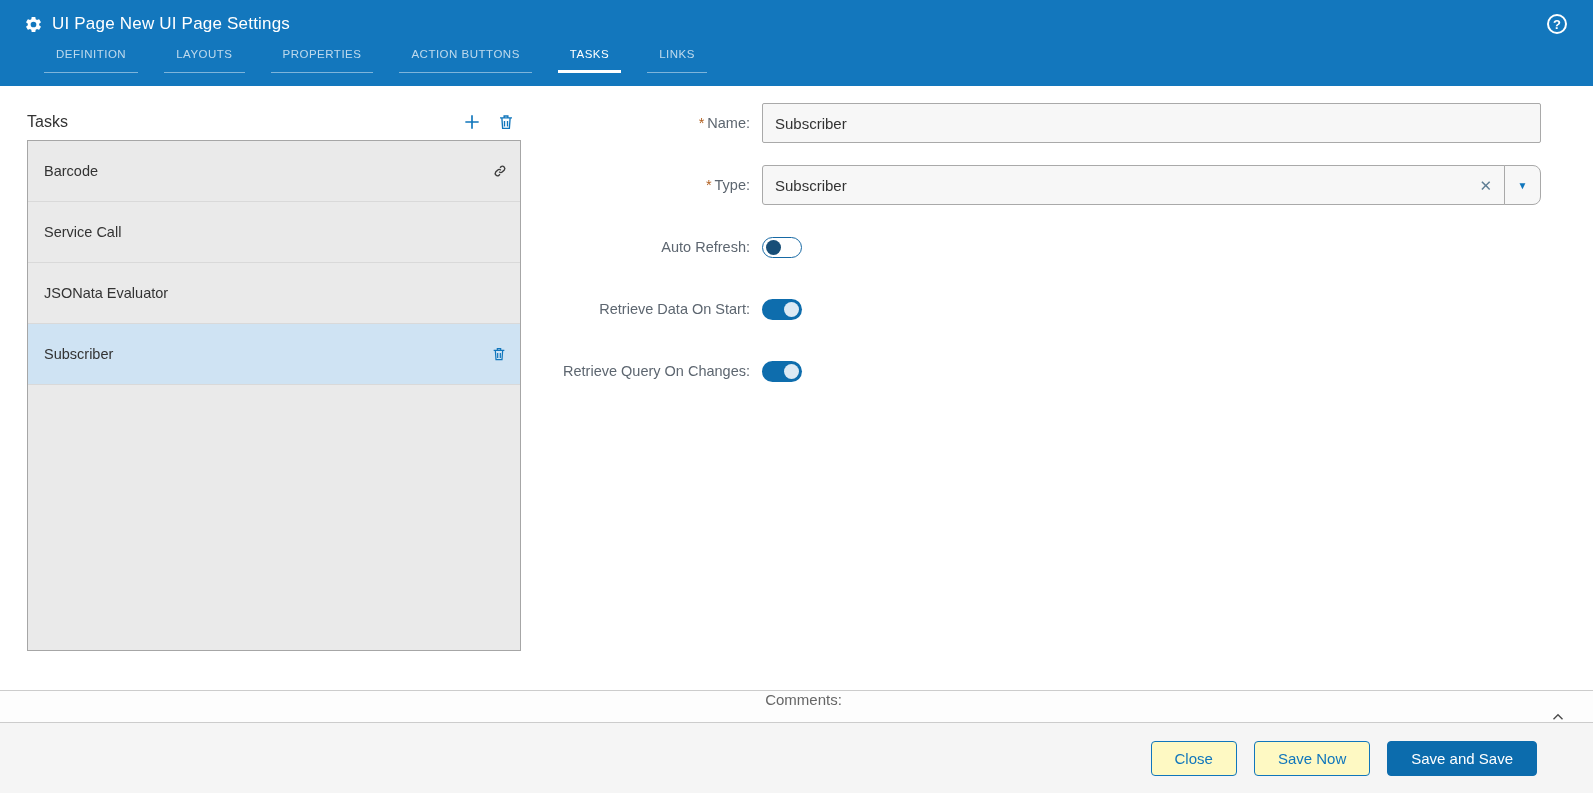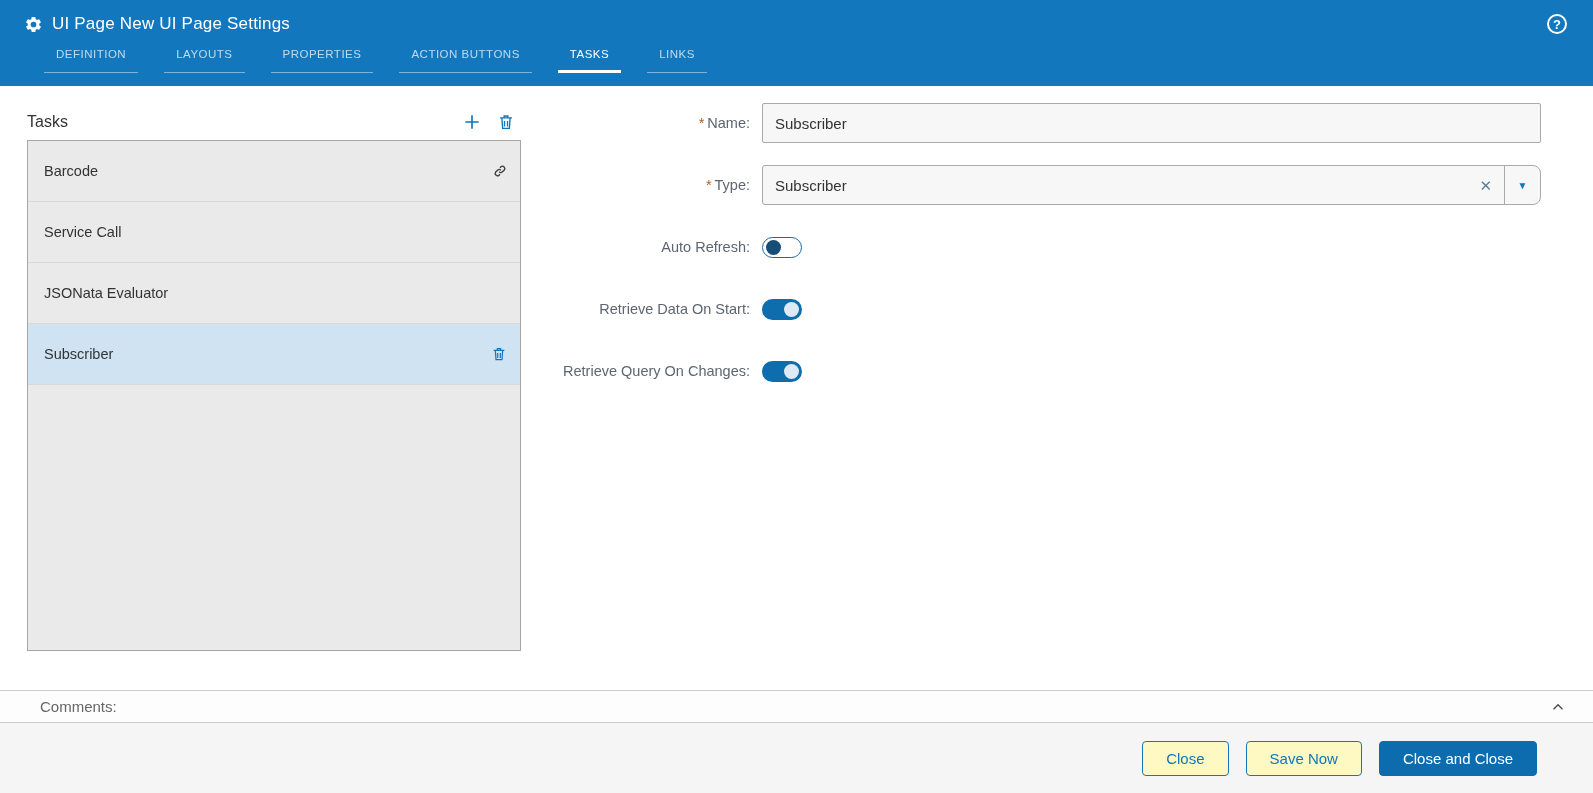--- a/index.html
+++ b/index.html
@@ -106,21 +106,21 @@
   .toggle-on .toggle-knob {
     position: absolute; right: 3px; top: 3px; width: 15px; height: 15px;
     border-radius: 50%; background: #ddeaf4;
   }
 
   
   .comments-bar {
     position: absolute; left: 0; right: 0; top: 690px; height: 33px;
     border-top: 1px solid #cccccc; border-bottom: 1px solid #cccccc;
     background: #fdfdfd; display: flex; align-items: center;
-    padding: 0 26px 0 40px; font-size: 15px; color: #666;
+    padding: 0 26px 0 40px; font-size: 15px; color: #666; flex-direction: column;
   }
   .collapse-icon { margin-left: auto; display: inline-flex; cursor: pointer; }
   .collapse-icon svg { stroke: #4a4a4a; fill: none; width: 18px; height: 18px; }
 
   
   .footer {
     position: absolute; left: 0; right: 0; top: 723px; bottom: 0;
     background: #f5f5f5;
     display: flex; align-items: center; justify-content: flex-end;
     gap: 17px; padding-right: 56px;
@@ -255,14 +255,14 @@
   <span class="collapse-icon">
     <svg viewBox="0 0 24 24" stroke-width="1.8">
         <path d="M6 15l6-6 6 6"></path>
       </svg>
   </span>
 </div>
 
 <div class="footer">
   <button class="btn btn-outline">Close</button>
   <button class="btn btn-outline">Save Now</button>
-  <button class="btn btn-primary">Close and Close</button>
+  <button class="btn btn-primary">Save and Save</button>
 </div>
 
 </body></html>

